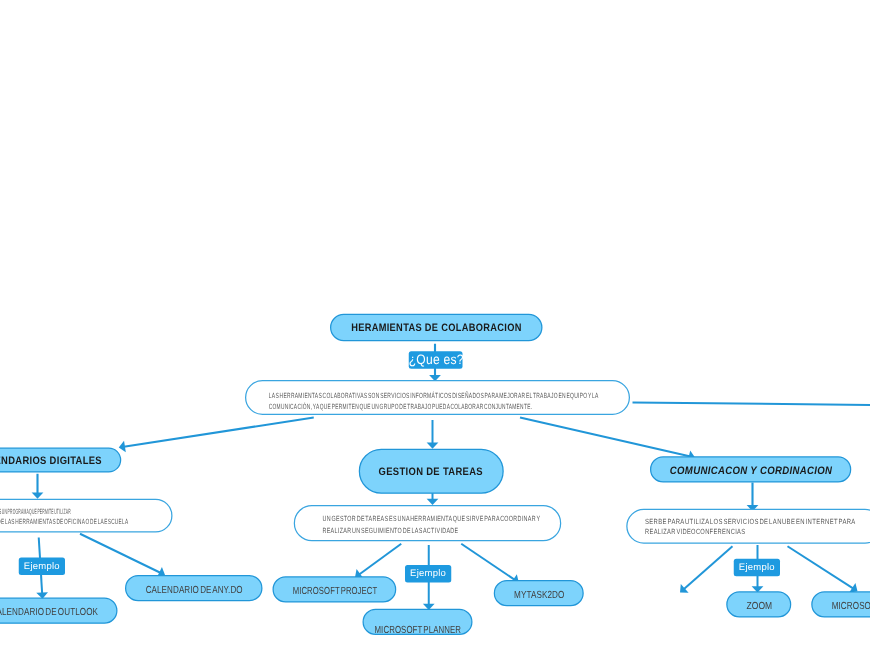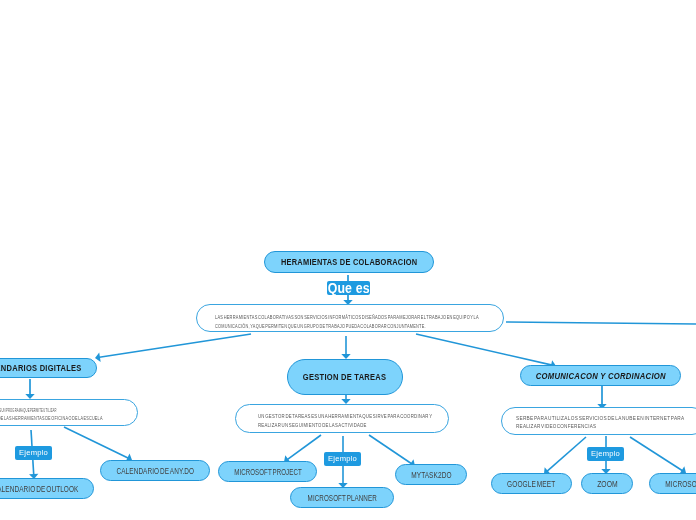--- a/index.html
+++ b/index.html
@@ -95,21 +95,21 @@
       <g>
         <line x1="630" y1="437" x2="683.6867591927145" y2="471.51291662388786" stroke="#2196d8" stroke-width="1.6" stroke-linecap="butt"></line>
         <polygon points="686,473 679.2525469439438,474.2497508777023 684.3356683022907,466.3426732091627" fill="#2196d8"></polygon>
       </g>
     </svg>
 
   <div class="node root" style="left:264px;top:251px;width:170px;height:22px;">
     <span style="transform:scaleX(0.862)">HERAMIENTAS DE COLABORACION</span>
   </div>
 
-  <div class="tag" style="left:327px;top:281px;width:43px;height:14px;font-size:14px;font-weight:bold;">
+  <div class="tag" style="left:327px;top:281px;width:43px;height:14px;font-size:11px;">
     <span style="transform:scaleX(0.88)">¿Que es?</span>
   </div>
 
   <div class="desc" style="left:196px;top:304px;width:308px;height:28px;">
     <span style="left:18px;top:9px;transform:scaleX(0.66);">LAS HERRAMIENTAS COLABORATIVAS SON SERVICIOS INFORMÁTICOS DISEÑADOS PARA MEJORAR EL TRABAJO EN EQUIPO Y LA</span>
     <span style="left:18px;top:18px;transform:scaleX(0.646);">COMUNICACIÓN, YA QUE PERMITEN QUE UN GRUPO DE TRABAJO PUEDA COLABORAR CONJUNTAMENTE.</span>
   </div>
 
   <div class="node branch" style="left:-37px;top:358px;width:134px;height:20px;">
     <span style="transform:scaleX(0.874)">CALENDARIOS DIGITALES</span>
@@ -142,44 +142,41 @@
   </div>
 
   <div class="tag" style="left:324px;top:452px;width:37px;height:14px;font-size:7.6px;">
     <span>Ejemplo</span>
   </div>
 
   <div class="node leaf" style="left:218px;top:461px;width:99px;height:21px;">
     <span style="transform:scaleX(0.751) translateY(1.0px)">MICROSOFT PROJECT</span>
   </div>
 
-  <div class="node leaf" style="left:290px;top:487px;width:104px;height:21px;">
+  <div class="node leaf" style="left:290px;top:487px;width:88px;height:21px;align-items:flex-end;">
     <span style="transform:scaleX(0.766) translateY(1.0px)">MICROSOFT PLANNER</span>
   </div>
 
   <div class="node leaf" style="left:395px;top:464px;width:72px;height:21px;">
     <span style="transform:scaleX(0.795) translateY(1.0px)">MYTASK2DO</span>
   </div>
 
   <div class="node branch" style="left:520px;top:365px;width:161px;height:21px;font-style:italic;">
     <span style="transform:scaleX(0.893)">COMUNICACON Y CORDINACION</span>
   </div>
 
   <div class="desc" style="left:501px;top:407px;width:205px;height:28px;">
     <span style="left:14px;top:7px;transform:scaleX(0.79);">SERBE PARA UTILIZA LOS SERVICIOS DE LA NUBE EN INTERNET PARA</span>
     <span style="left:14px;top:15px;transform:scaleX(0.764);">REALIZAR VIDEOCONFERENCIAS</span>
   </div>
 
   <div class="tag" style="left:587px;top:447px;width:37px;height:14px;font-size:7.6px;">
     <span>Ejemplo</span>
   </div>
 
-  <div class="node leaf" style="left:491px;top:473px;width:81px;height:21px;">
-    <span style="transform:scaleX(0.798) translateY(1.0px)">GOOGLE MEET</span>
-  </div>
 
   <div class="node leaf" style="left:581px;top:473px;width:52px;height:21px;">
     <span style="transform:scaleX(0.829) translateY(1.0px)">ZOOM</span>
   </div>
 
   <div class="node leaf" style="left:649px;top:473px;width:96px;height:21px;">
     <span style="transform:scaleX(0.791) translateY(1.0px)">MICROSOFT TEAMS</span>
   </div>
 
 </div>

